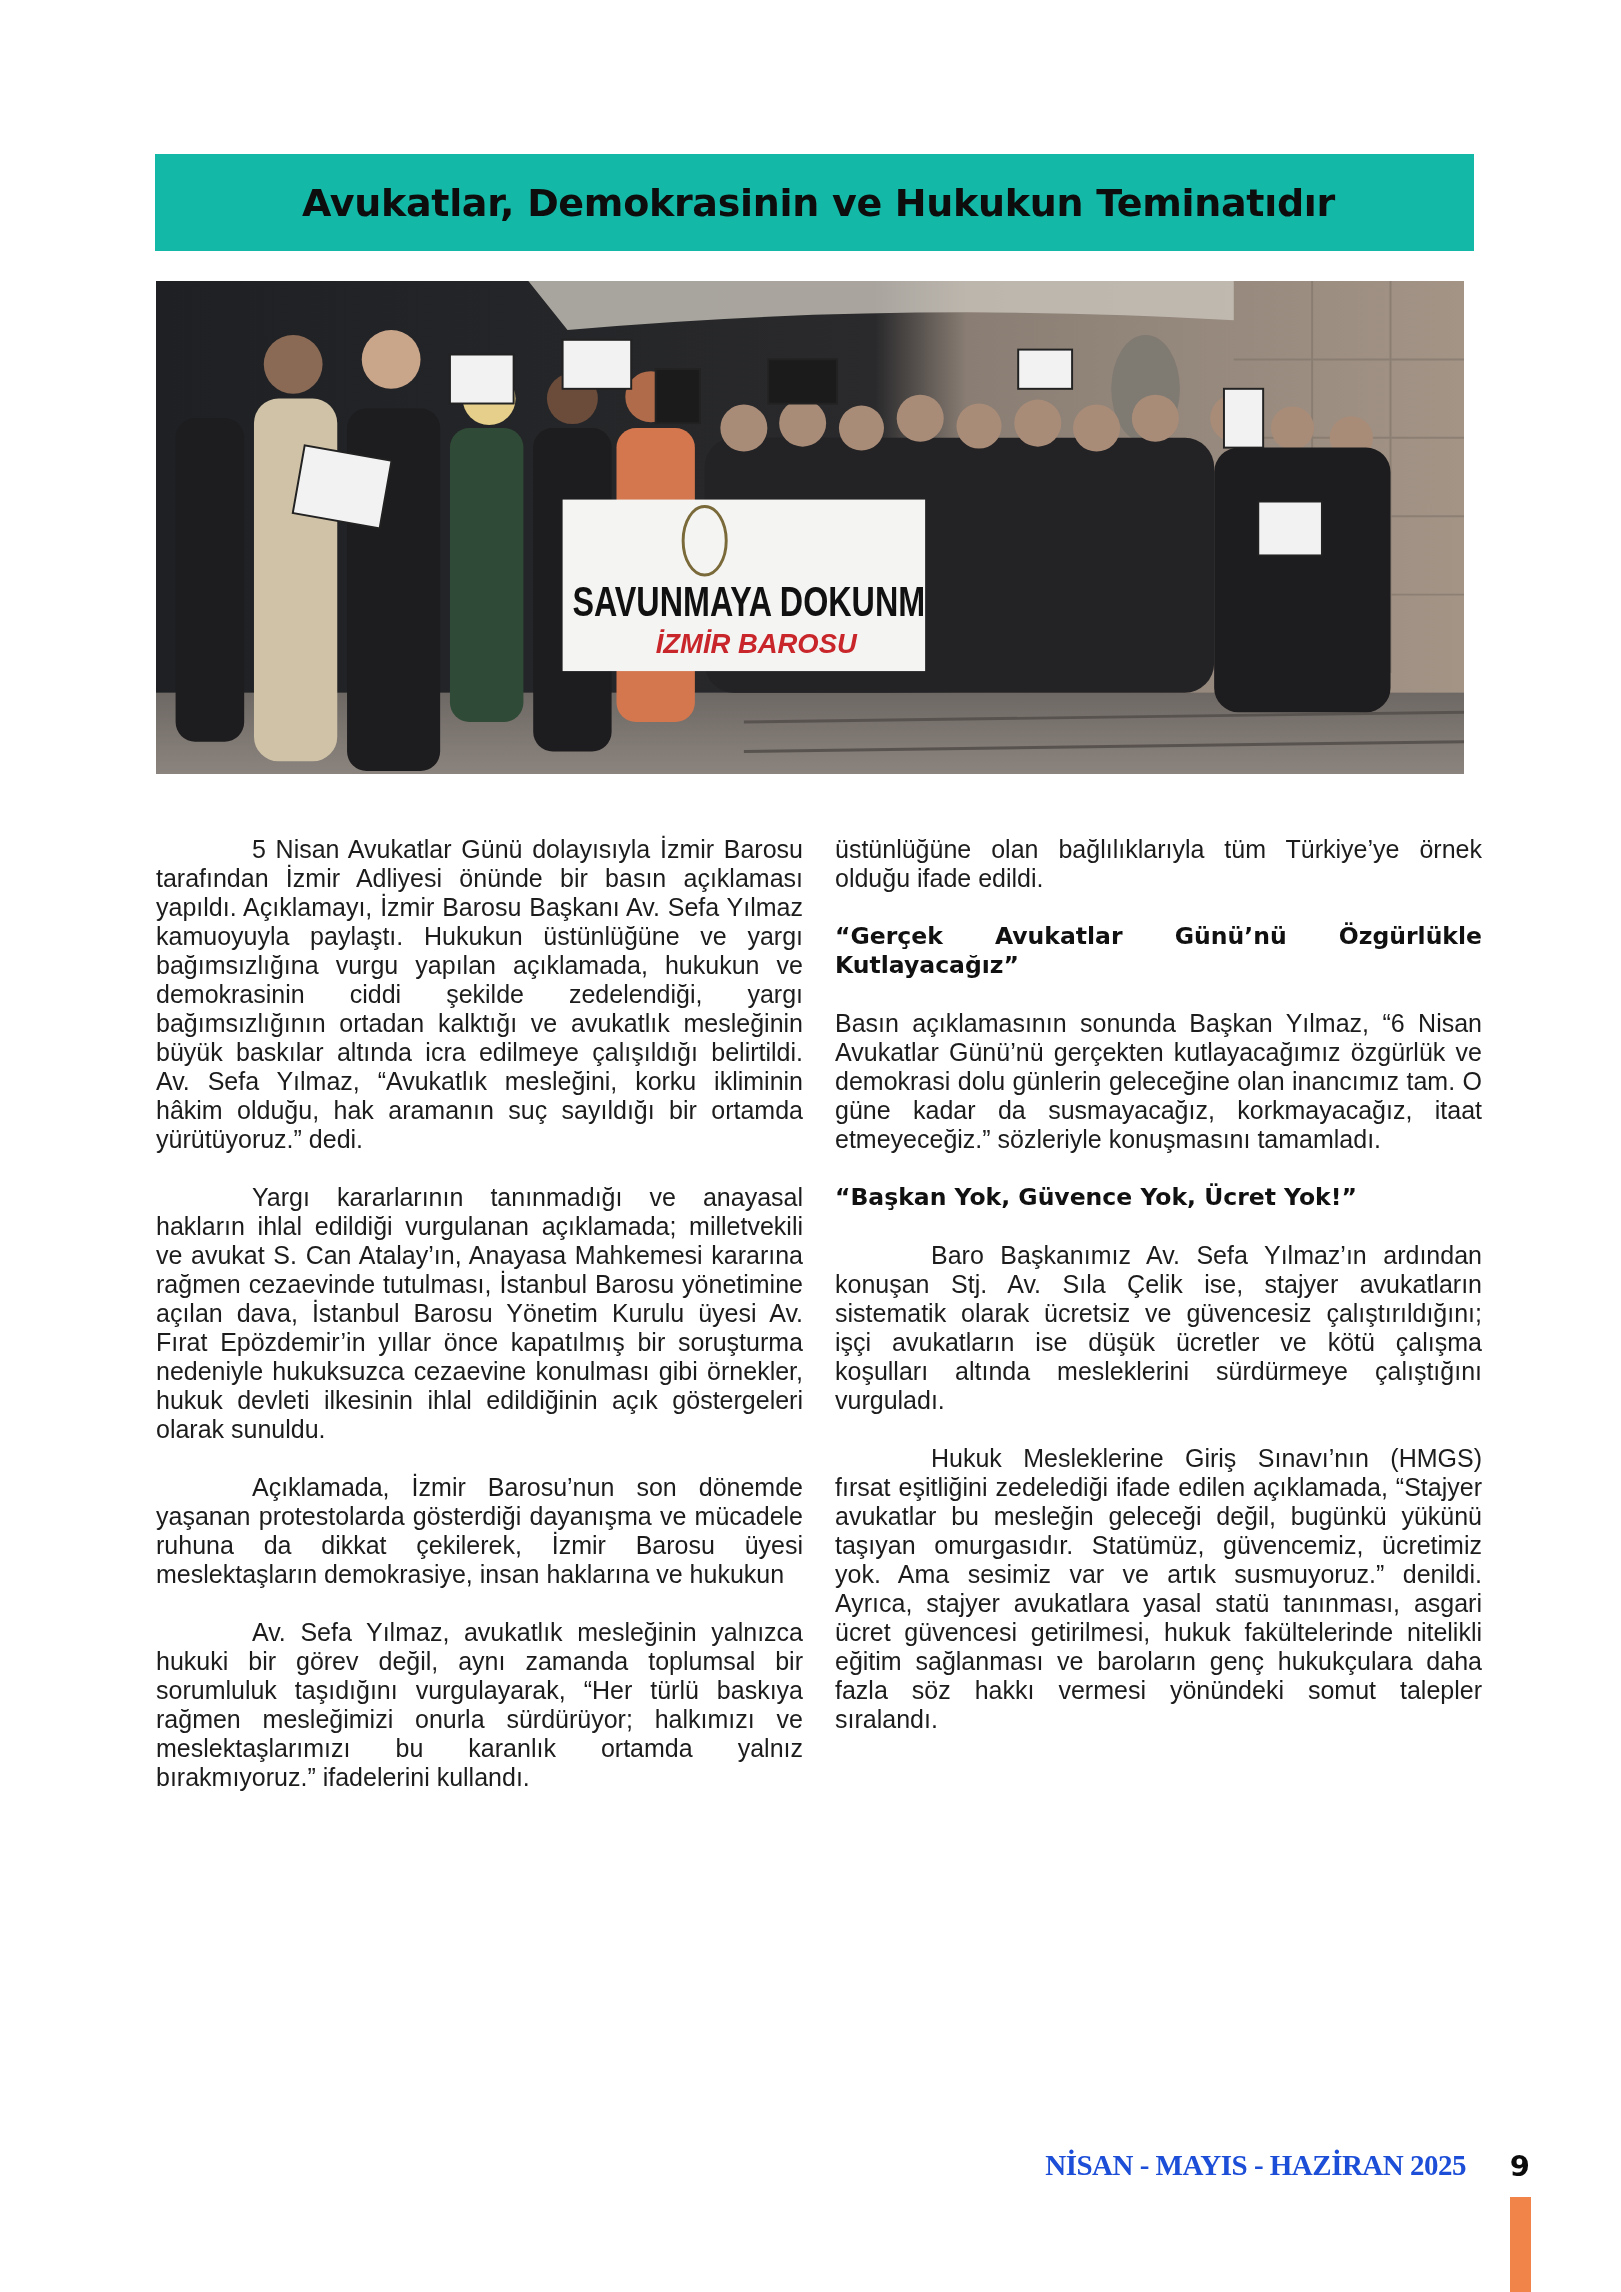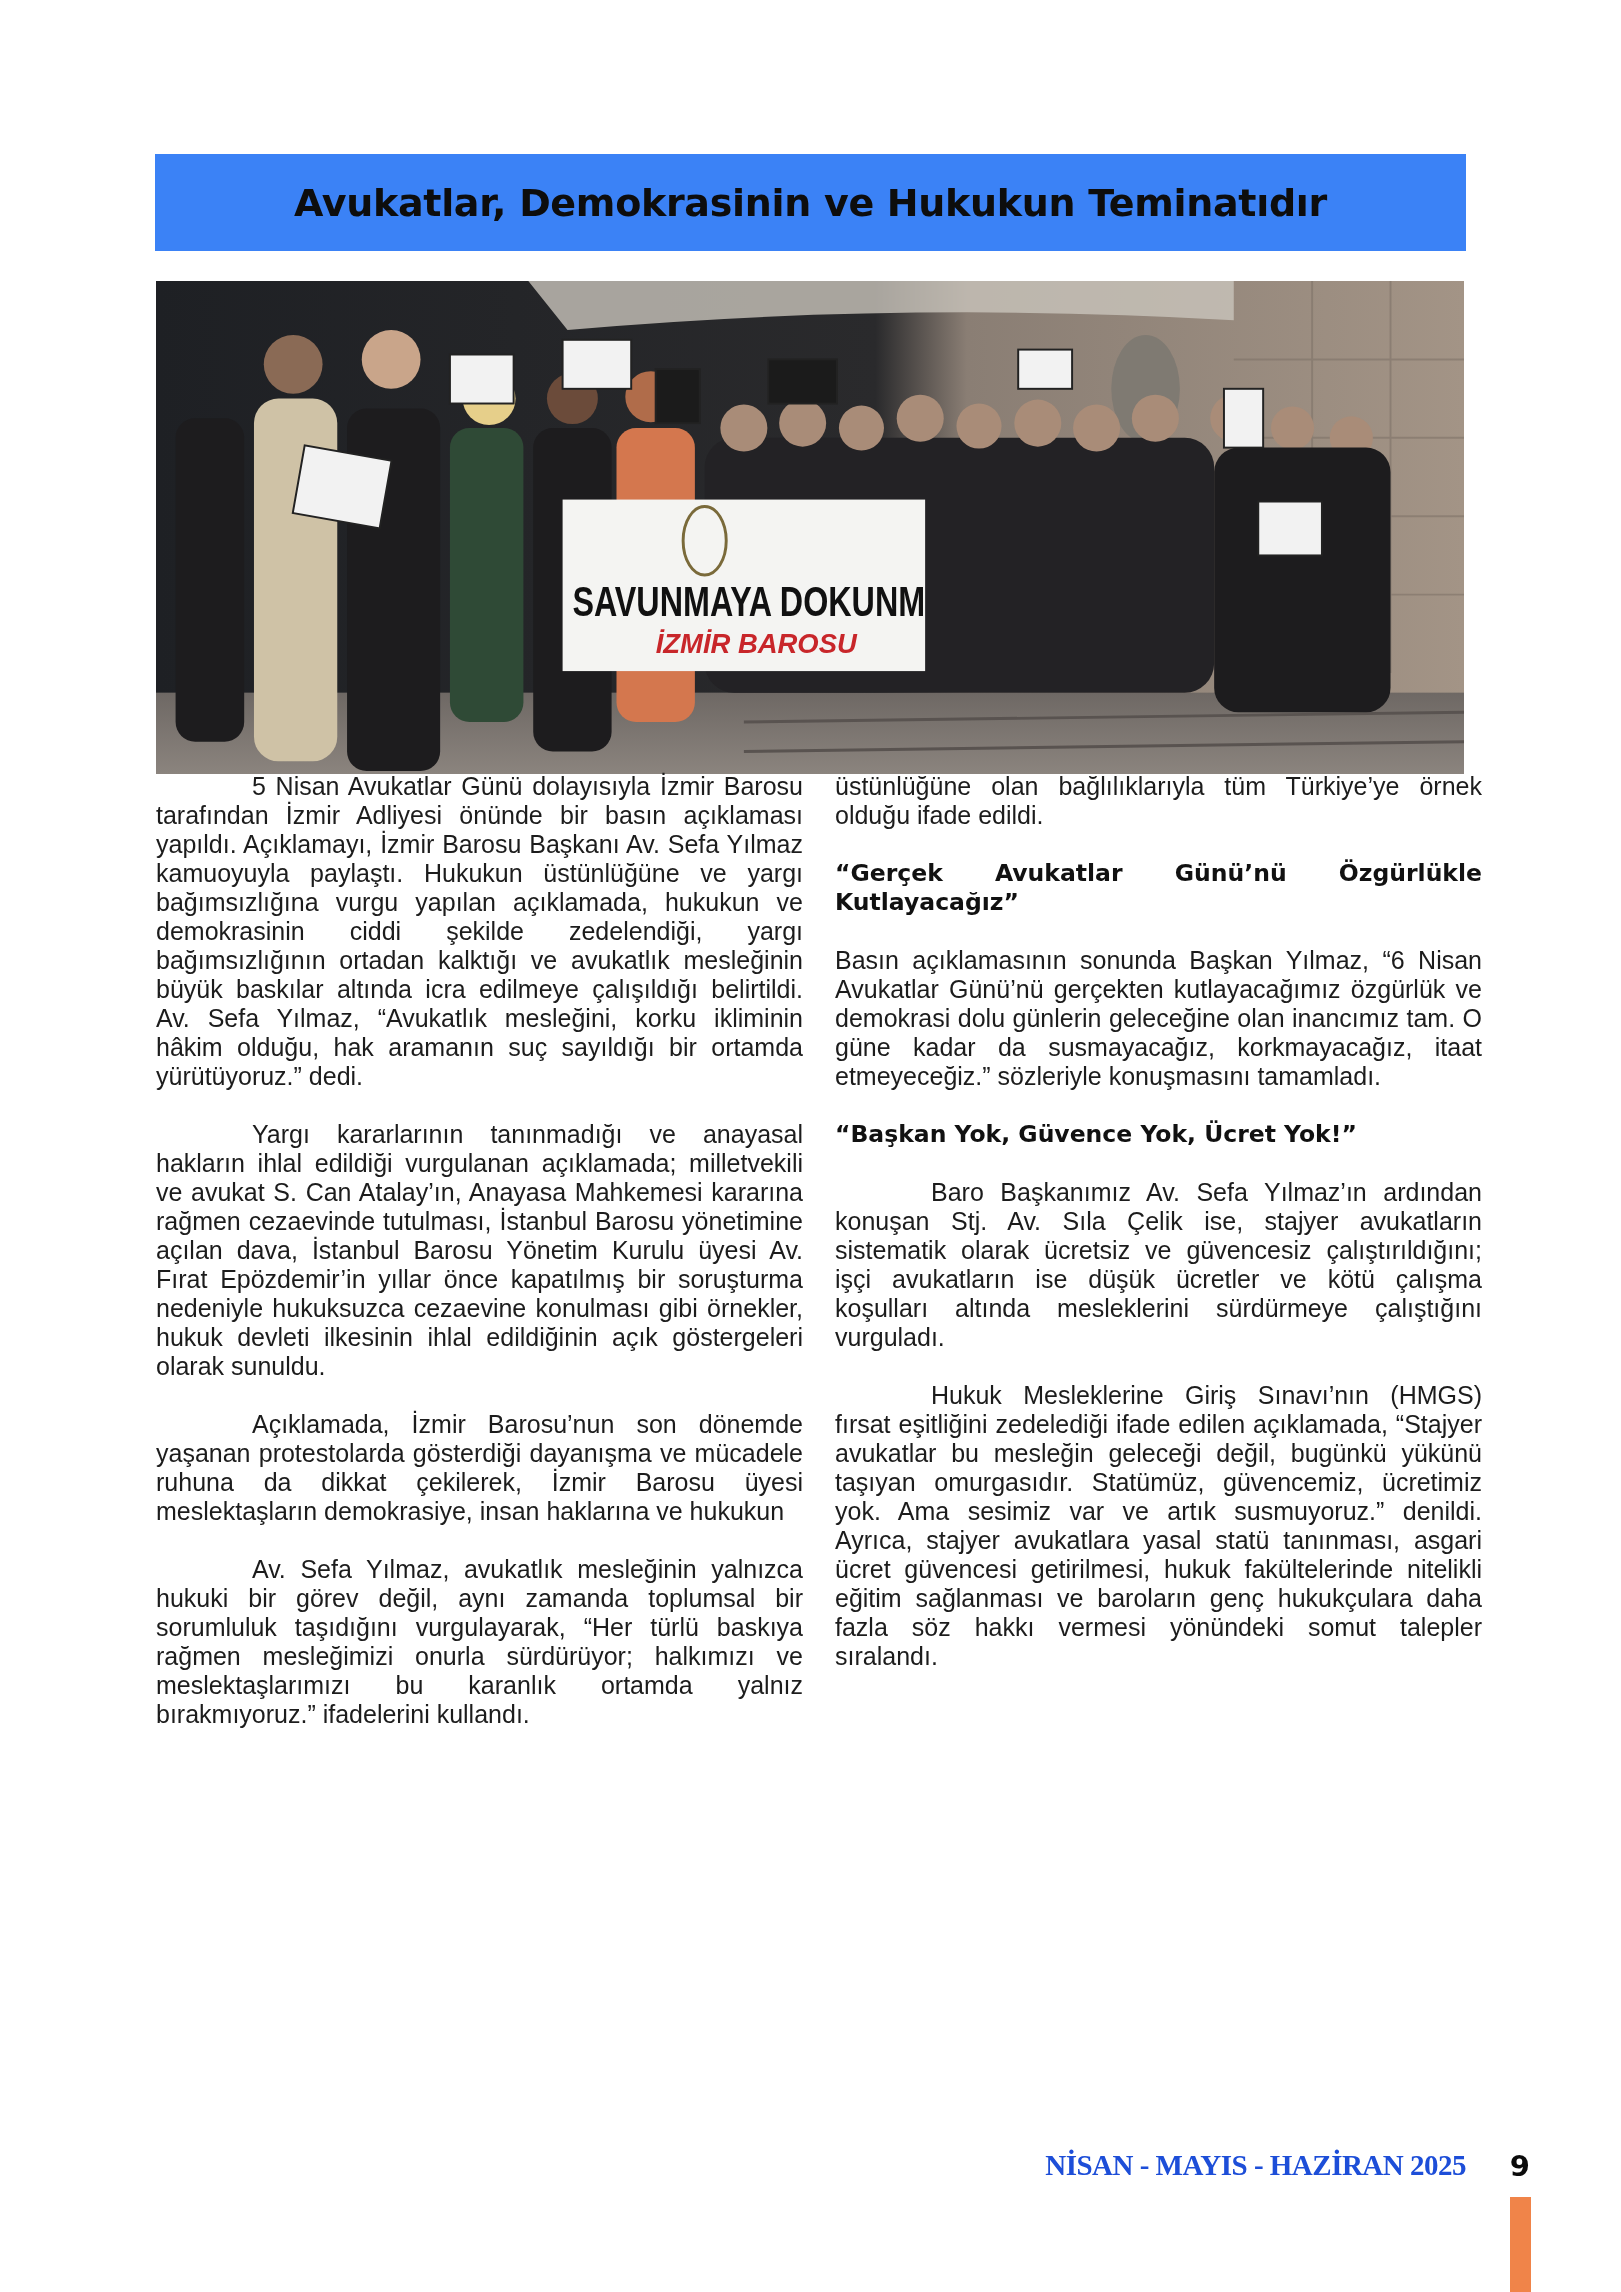--- a/index.html
+++ b/index.html
@@ -15,21 +15,21 @@
     .title-box h1 {
       margin: 0; font-family: "DejaVu Sans", sans-serif; font-weight: bold;
       font-size: 38px; color: #0d0d0d; letter-spacing: -0.3px;
     }
     .photo {
       position: absolute; left: 156px; top: 281px; width: 1308px; height: 493px;
       overflow: hidden; background: #2b2a2a; text-align: center;
     }
     .photo svg { display: block; width: 100%; height: 100%; }
     .col {
-      position: absolute; top: 772px; width: 647px;
+      position: absolute; top: 835px; width: 647px;
       font-family: "Liberation Sans", sans-serif; font-size: 25px;
       line-height: 29px; color: #1c1c1c; text-align: justify;
       hyphens: manual;
     }
     .col.left { left: 156px; }
     .col.right { left: 835px; }
     .col p { margin: 0 0 29px 0; }
     .col p.indent { text-indent: 96px; }
     .col h3 {
       margin: 1px 0 29px 0; font-family: "DejaVu Sans", sans-serif;
@@ -44,21 +44,21 @@
       position: absolute; left: 1507px; top: 2149px; width: 25.5px; text-align: center;
       font-family: "DejaVu Sans", sans-serif; font-weight: bold; font-size: 29px; color: #0b0b0b;
     }
     .accent-bar {
       position: absolute; left: 1510px; top: 2197px; width: 20.6px; height: 95px;
     }
   </style>
 </head>
 <body>
 
-<div class="title-box" style="background: #3b82f6;">
+<div class="title-box" style="background: #14b8a6; padding-left: 8px;">
   <h1>Avukatlar, Demokrasinin ve Hukukun Teminatıdır</h1>
 </div>
 
 <div class="photo" title="İzmir Barosu avukatları İzmir Adliyesi önünde pankart ve dövizlerle basın açıklaması yapıyor">
   <svg viewBox="0 0 1335 503" preserveAspectRatio="none">
     <defs>
       <linearGradient id="bgL" x1="0" y1="0" x2="1" y2="0">
         <stop offset="0" stop-color="#1e2024"></stop>
         <stop offset="0.55" stop-color="#2a2a2c"></stop>
         <stop offset="0.62" stop-color="#8a7e74"></stop>

